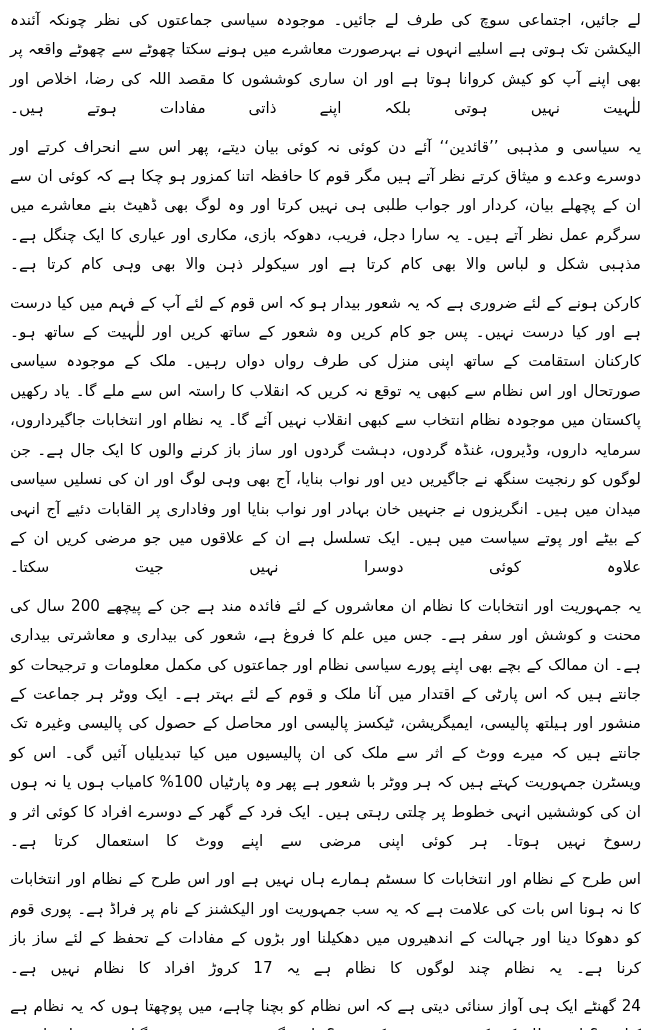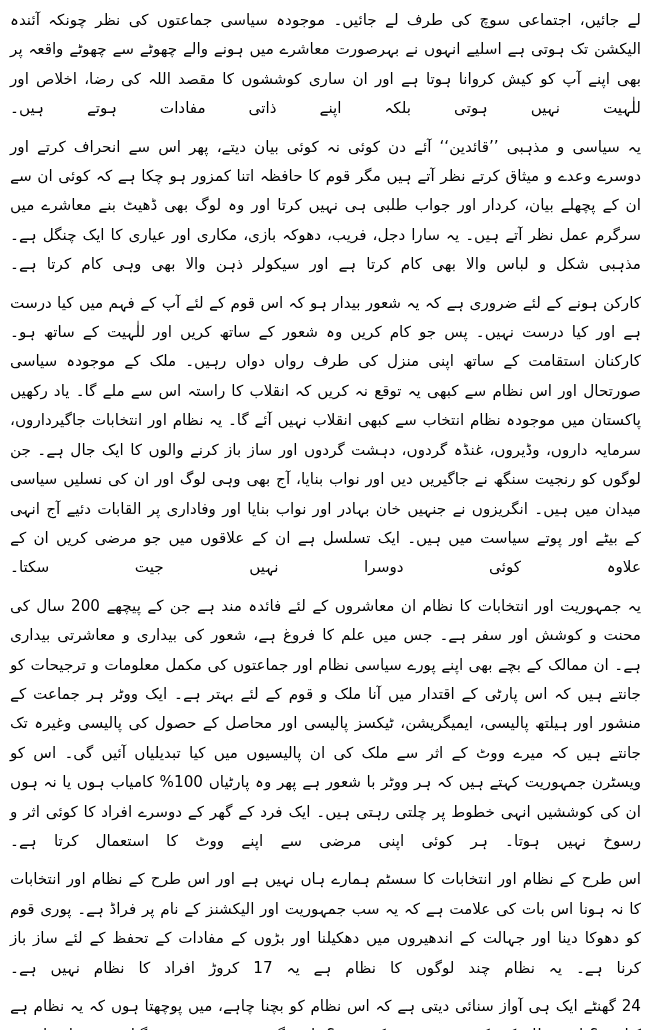--- a/index.html
+++ b/index.html
@@ -40,20 +40,20 @@
   .para:last-child {
     margin-bottom: 0;
     text-align-last: right;
   }
 </style>
 </head>
 <body>
 
 <div class="page">
   <div class="doc">
-    <p class="para">لے جائیں، اجتماعی سوچ کی طرف لے جائیں۔ موجودہ سیاسی جماعتوں کی نظر چونکہ آئندہ الیکشن تک ہوتی ہے اسلیے انہوں نے بہرصورت معاشرے میں ہونے والے چھوٹے سے چھوٹے واقعہ پر بھی اپنے آپ کو کیش کروانا ہوتا ہے اور ان ساری کوششوں کا مقصد اللہ کی رضا، اخلاص اور للٰہیت نہیں ہوتی بلکہ اپنے ذاتی مفادات ہوتے ہیں۔</p>
+    <p class="para">لے جائیں، اجتماعی سوچ کی طرف لے جائیں۔ موجودہ سیاسی جماعتوں کی نظر چونکہ آئندہ الیکشن تک ہوتی ہے اسلیے انہوں نے بہرصورت معاشرے میں ہونے سکتا چھوٹے سے چھوٹے واقعہ پر بھی اپنے آپ کو کیش کروانا ہوتا ہے اور ان ساری کوششوں کا مقصد اللہ کی رضا، اخلاص اور للٰہیت نہیں ہوتی بلکہ اپنے ذاتی مفادات ہوتے ہیں۔</p>
     <p class="para">یہ سیاسی و مذہبی ’’قائدین‘‘ آئے دن کوئی نہ کوئی بیان دیتے، پھر اس سے انحراف کرتے اور دوسرے وعدے و میثاق کرتے نظر آتے ہیں مگر قوم کا حافظہ اتنا کمزور ہو چکا ہے کہ کوئی ان سے ان کے پچھلے بیان، کردار اور جواب طلبی ہی نہیں کرتا اور وہ لوگ بھی ڈھیٹ بنے معاشرے میں سرگرم عمل نظر آتے ہیں۔ یہ سارا دجل، فریب، دھوکہ بازی، مکاری اور عیاری کا ایک چنگل ہے۔ مذہبی شکل و لباس والا بھی کام کرتا ہے اور سیکولر ذہن والا بھی وہی کام کرتا ہے۔</p>
     <p class="para">کارکن ہونے کے لئے ضروری ہے کہ یہ شعور بیدار ہو کہ اس قوم کے لئے آپ کے فہم میں کیا درست ہے اور کیا درست نہیں۔ پس جو کام کریں وہ شعور کے ساتھ کریں اور للٰہیت کے ساتھ ہو۔ کارکنان استقامت کے ساتھ اپنی منزل کی طرف رواں دواں رہیں۔ ملک کے موجودہ سیاسی صورتحال اور اس نظام سے کبھی یہ توقع نہ کریں کہ انقلاب کا راستہ اس سے ملے گا۔ یاد رکھیں پاکستان میں موجودہ نظام انتخاب سے کبھی انقلاب نہیں آئے گا۔ یہ نظام اور انتخابات جاگیرداروں، سرمایہ داروں، وڈیروں، غنڈہ گردوں، دہشت گردوں اور ساز باز کرنے والوں کا ایک جال ہے۔ جن لوگوں کو رنجیت سنگھ نے جاگیریں دیں اور نواب بنایا، آج بھی وہی لوگ اور ان کی نسلیں سیاسی میدان میں ہیں۔ انگریزوں نے جنہیں خان بہادر اور نواب بنایا اور وفاداری پر القابات دئیے آج انہی کے بیٹے اور پوتے سیاست میں ہیں۔ ایک تسلسل ہے ان کے علاقوں میں جو مرضی کریں ان کے علاوہ کوئی دوسرا نہیں جیت سکتا۔</p>
     <p class="para">یہ جمہوریت اور انتخابات کا نظام ان معاشروں کے لئے فائدہ مند ہے جن کے پیچھے 200 سال کی محنت و کوشش اور سفر ہے۔ جس میں علم کا فروغ ہے، شعور کی بیداری و معاشرتی بیداری ہے۔ ان ممالک کے بچے بھی اپنے پورے سیاسی نظام اور جماعتوں کی مکمل معلومات و ترجیحات کو جانتے ہیں کہ اس پارٹی کے اقتدار میں آنا ملک و قوم کے لئے بہتر ہے۔ ایک ووٹر ہر جماعت کے منشور اور ہیلتھ پالیسی، ایمیگریشن، ٹیکسز پالیسی اور محاصل کے حصول کی پالیسی وغیرہ تک جانتے ہیں کہ میرے ووٹ کے اثر سے ملک کی ان پالیسیوں میں کیا تبدیلیاں آئیں گی۔ اس کو ویسٹرن جمہوریت کہتے ہیں کہ ہر ووٹر با شعور ہے پھر وہ پارٹیاں 100% کامیاب ہوں یا نہ ہوں ان کی کوششیں انہی خطوط پر چلتی رہتی ہیں۔ ایک فرد کے گھر کے دوسرے افراد کا کوئی اثر و رسوخ نہیں ہوتا۔ ہر کوئی اپنی مرضی سے اپنے ووٹ کا استعمال کرتا ہے۔</p>
     <p class="para">اس طرح کے نظام اور انتخابات کا سسٹم ہمارے ہاں نہیں ہے اور اس طرح کے نظام اور انتخابات کا نہ ہونا اس بات کی علامت ہے کہ یہ سب جمہوریت اور الیکشنز کے نام پر فراڈ ہے۔ پوری قوم کو دھوکا دینا اور جہالت کے اندھیروں میں دھکیلنا اور بڑوں کے مفادات کے تحفظ کے لئے ساز باز کرنا ہے۔ یہ نظام چند لوگوں کا نظام ہے یہ 17 کروڑ افراد کا نظام نہیں ہے۔</p>
     <p class="para">24 گھنٹے ایک ہی آواز سنائی دیتی ہے کہ اس نظام کو بچنا چاہے، میں پوچھتا ہوں کہ یہ نظام ہے کیا۔۔۔؟ اس نظام کی کوئی تعریف تو کرے۔۔۔؟ باری گی ہوئی ہے۔۔۔ یہ گیا ہے۔۔۔ اور اب تو باریاں بھی نہیں ہیں ہیں سارے ہی اکٹھے ہو گئے ہیں اور ایک ہی بار حصہ لے لیتے ہیں۔۔۔ کوئی مرکز میں ہے کوئی پنجاب، کوئی سندھ، کوئی سرحد اور کوئی بلوچستان میں ہے یہ ہر کوئی حصہ لے رہا ہے۔ اپوزیشن کوئی بھی نہیں ہے۔ کسی جماعت کا کوئی منشور نہیں ہے اور نہ ہی اس ملک میں کوئی کسی جماعت کا منشور پوچھتا ہے۔ عوام بنیادی ضروریات سے بھی محروم ہو چکے ہیں اور یہ محروم افراد روز مرتے</p>
   </div>
 </div>
 
 </body></html>

